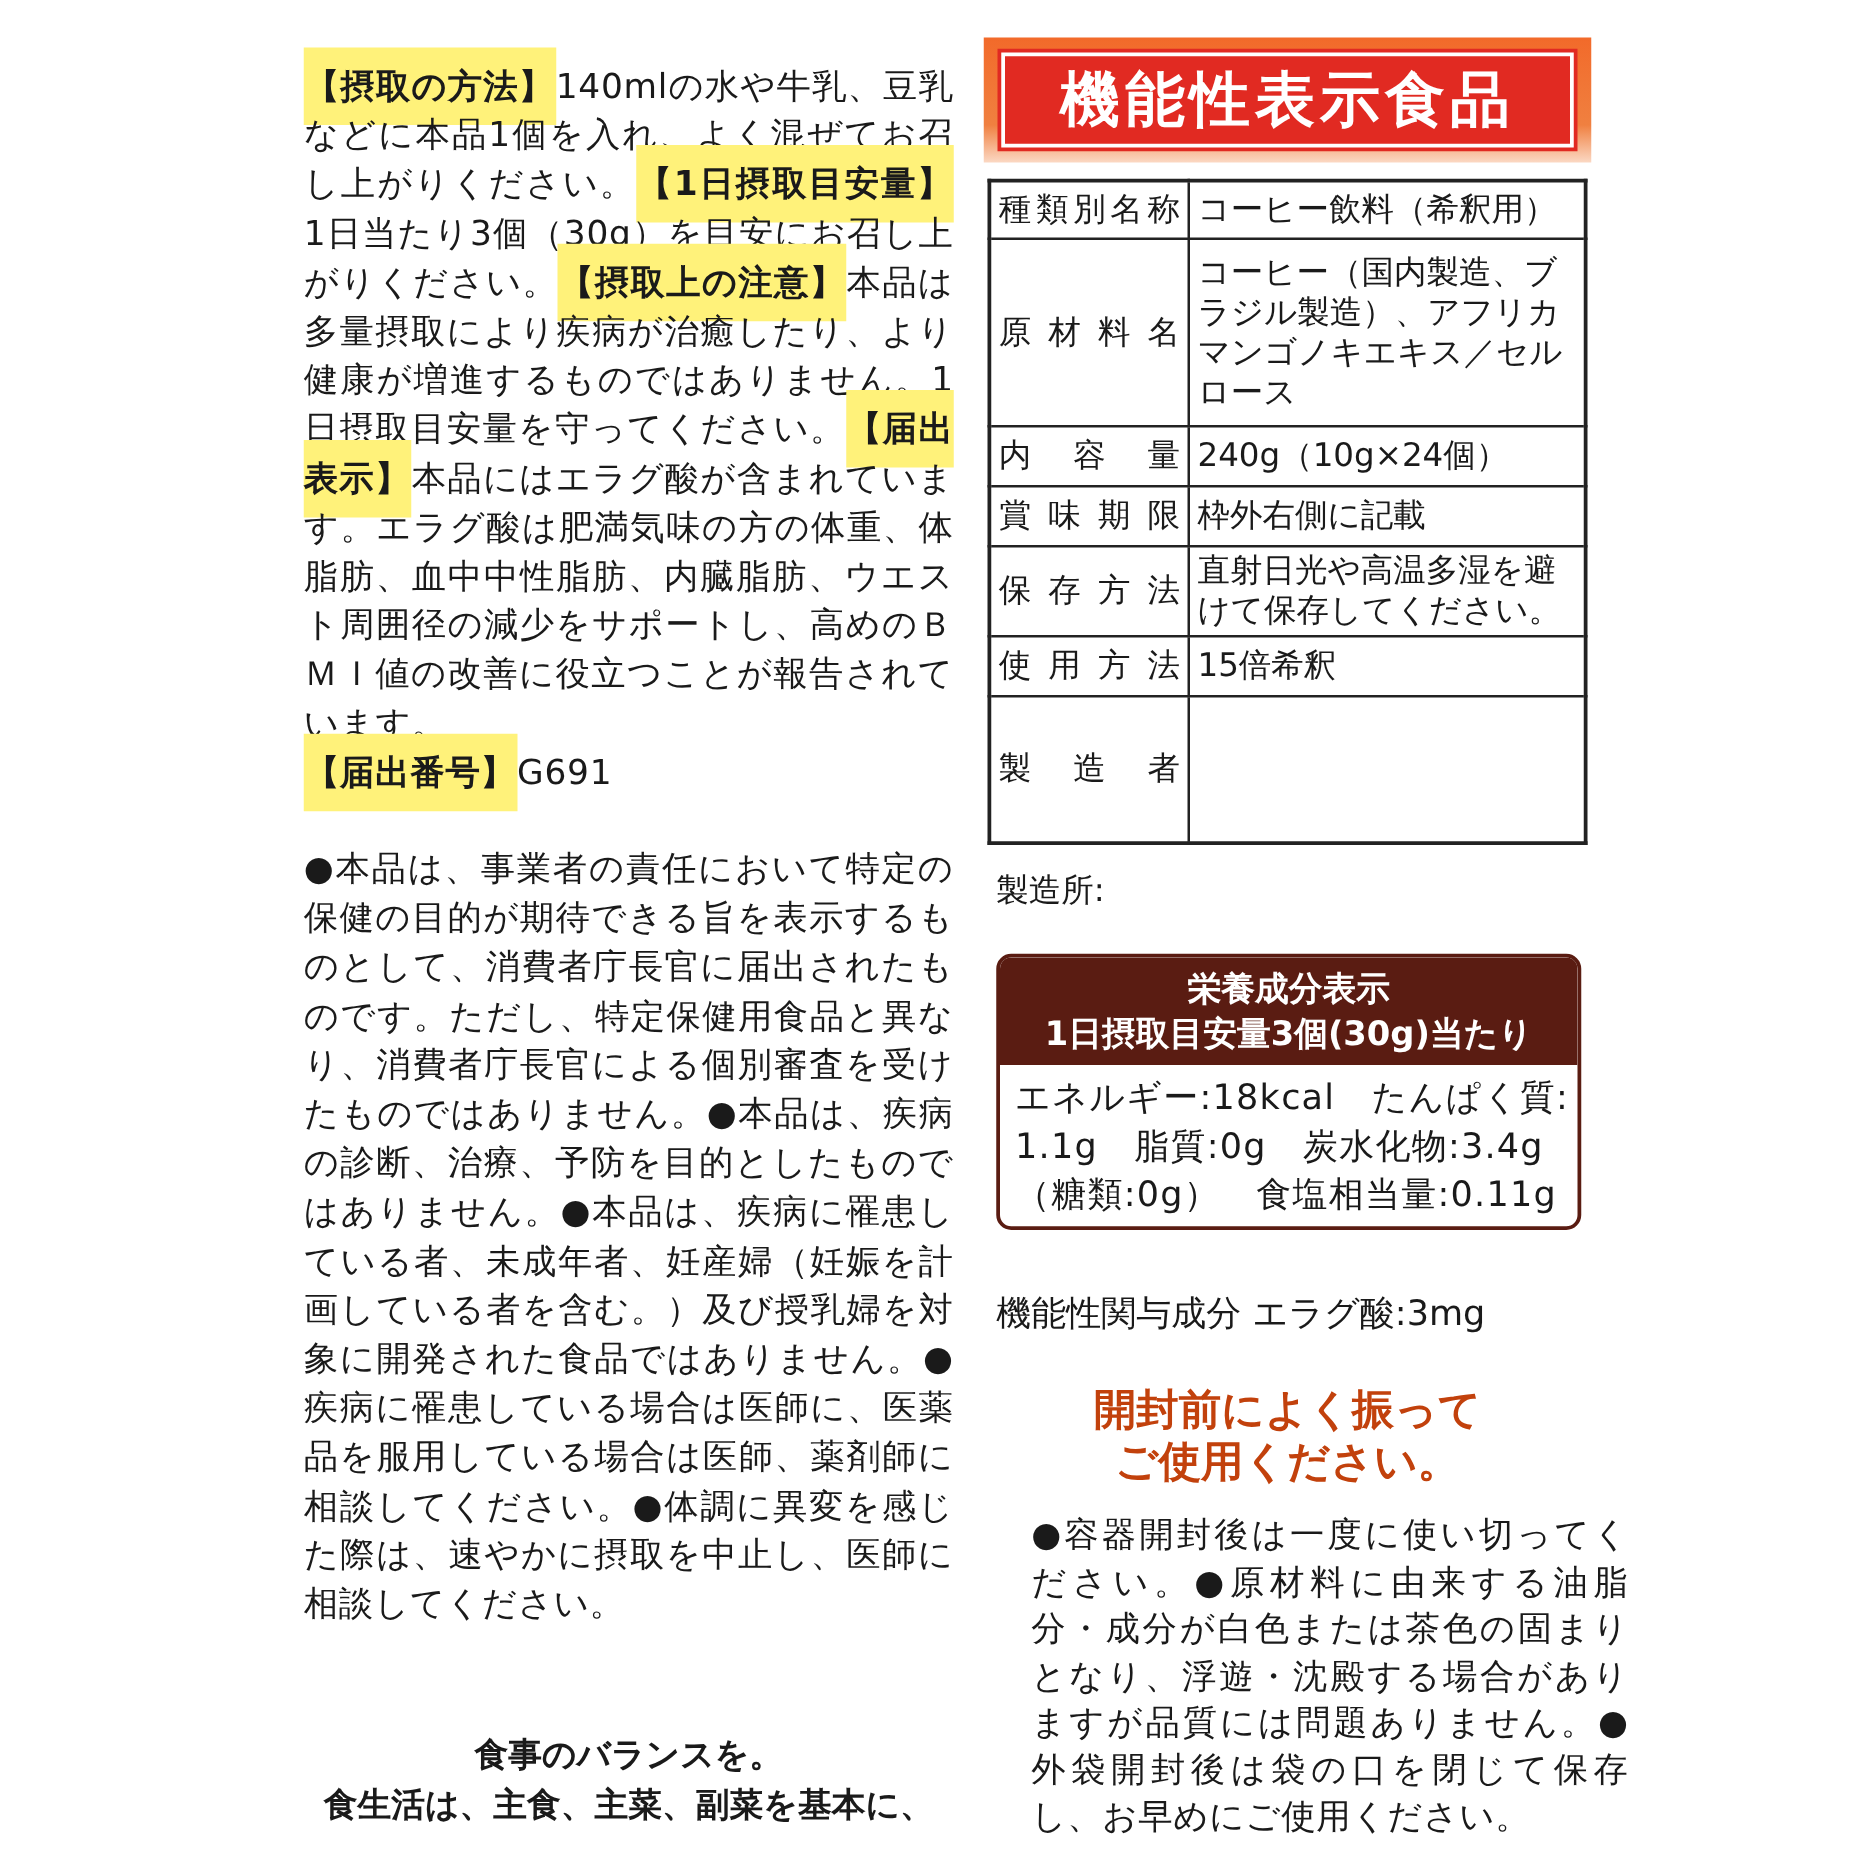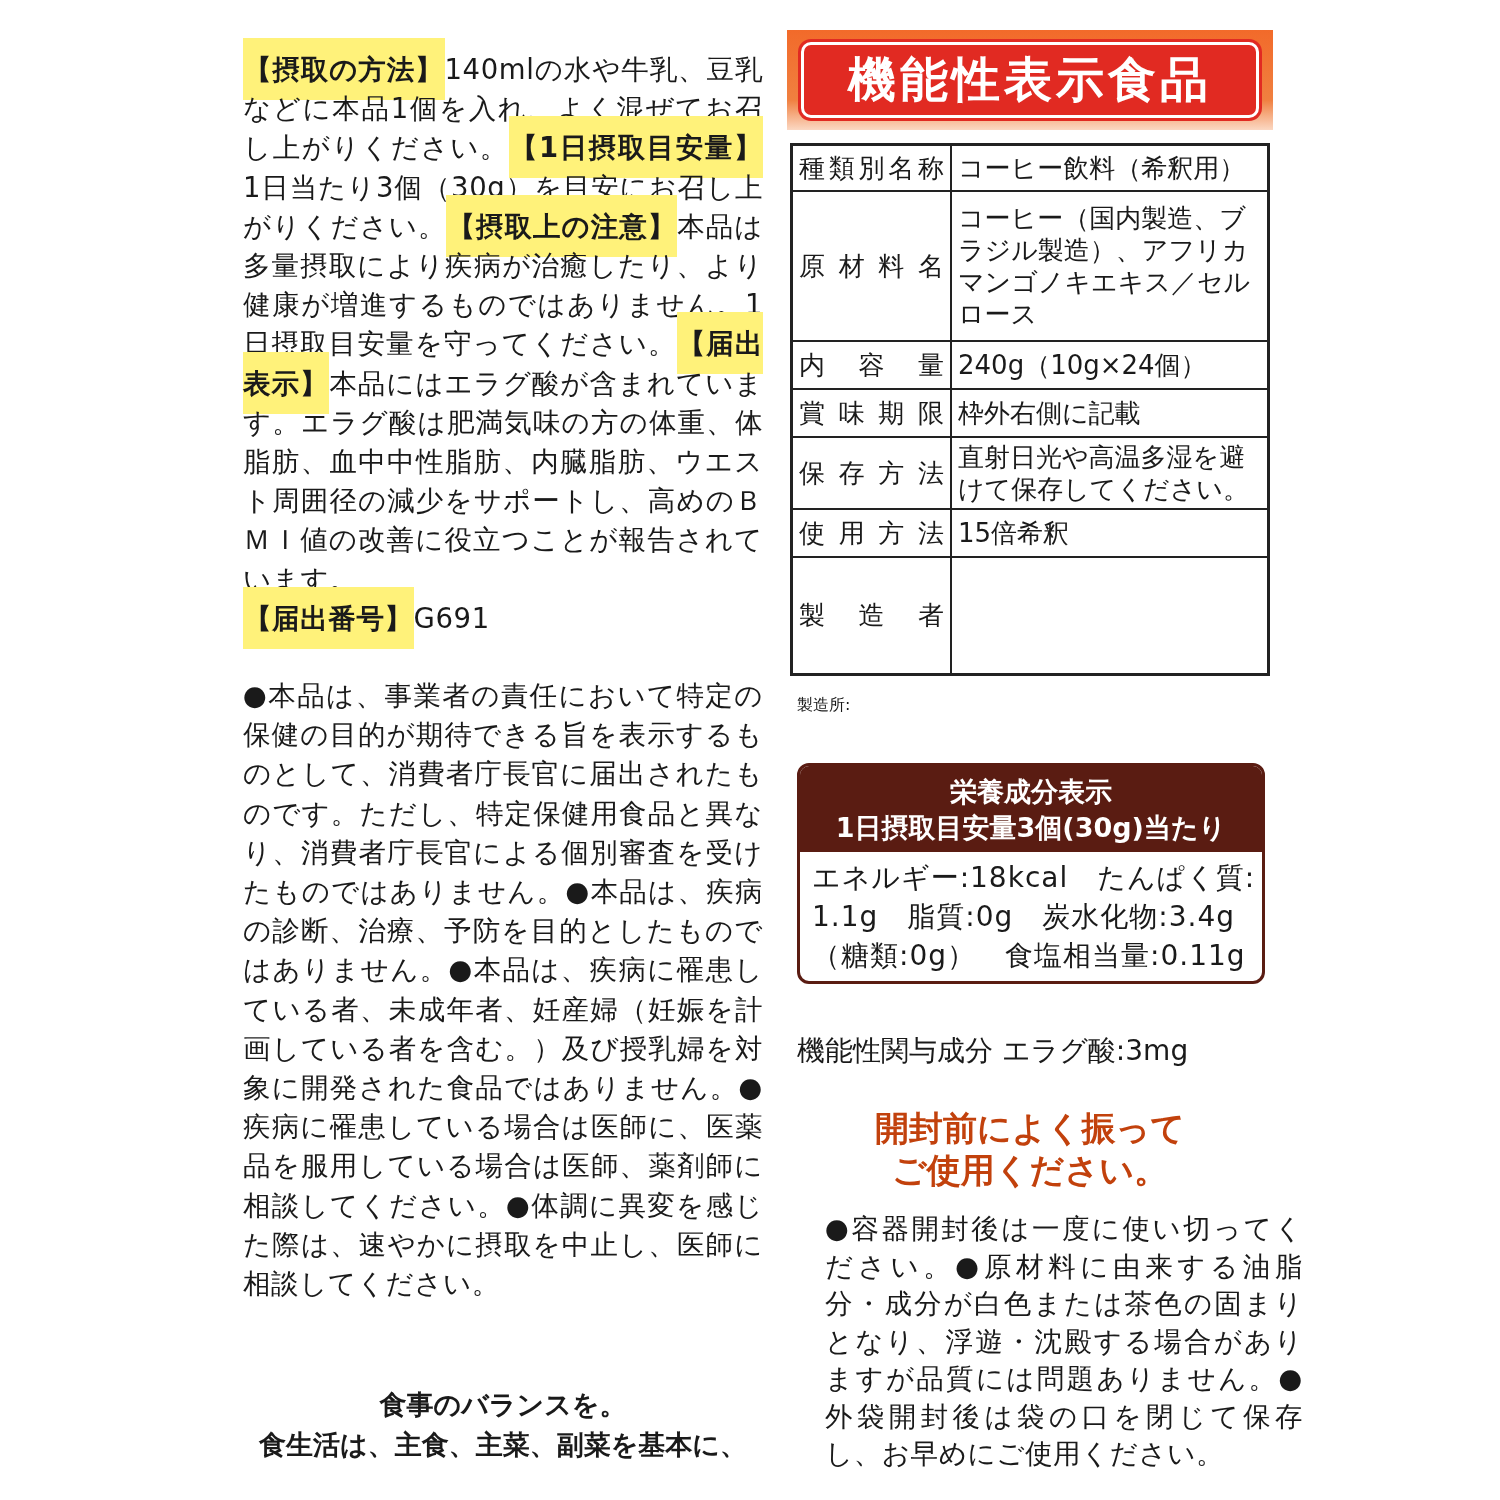--- a/index.html
+++ b/index.html
@@ -7,28 +7,28 @@
          font-family:"DejaVu Sans", "Liberation Sans", sans-serif; color:#1a1a1a; }
   .left { position:absolute; left:243px; top:50px; width:520px; }
   .para { font-size:27.5px; line-height:39.2px; letter-spacing:0.6px; text-align:justify; word-break:break-all; }
   .hl { background:#fff27a; font-weight:bold; padding:15px 1px; }
   .notes { position:absolute; left:243px; top:676px; width:520px; }
   .footer-msg { position:absolute; left:243px; top:1385px; width:520px; text-align:center;
                 font-size:27px; line-height:40px; font-weight:bold; }
   .right { position:absolute; left:787px; top:30px; width:486px; }
   .banner { height:100px; background:linear-gradient(180deg,#f26a2a 0%, #f08040 70%, #fbd8c3 100%);
             padding:12px 14px 0 14px; box-sizing:border-box; }
-  .banner-inner { height:70px; background:#e12a22; border-radius:10px; border:3px solid #ffffff;
+  .banner-inner { height:70px; background:#e12a22; border-radius:0; border:3px solid #ffffff;
                   box-shadow:0 0 0 3px #e12a22; display:flex; align-items:center; justify-content:center;
                   color:#ffffff; font-size:48px; font-weight:bold; letter-spacing:4px; }
   table.spec { position:absolute; left:3px; top:113px; width:480px; border-collapse:collapse;
                border:3px solid #222; font-size:26px; }
   table.spec td { border:2.5px solid #222; padding:2px 6px; vertical-align:middle; line-height:32px; }
   table.spec td.k { width:145px; letter-spacing:0px; white-space:nowrap; text-align:justify; text-align-last:justify; }
-  .maker-site { position:absolute; left:10px; top:665px; font-size:16px; }
+  .maker-site { position:absolute; left:10px; top:665px; font-size:26px; }
   .nutri { position:absolute; left:10px; top:733px; width:462px; border:3px solid #5a1c12; border-radius:12px; overflow:hidden; }
   .nutri-head { background:#5a1c12; color:#ffffff; text-align:center; font-size:27px; font-weight:bold; line-height:36px; padding:8px 0 6px 0; }
   .nutri-body { padding:6px 0 6px 12px; font-size:28px; line-height:39px; letter-spacing:1px; word-break:break-all; }
   .func { position:absolute; left:10px; top:1002px; font-size:28px; }
   .shake { position:absolute; left:0; top:1077px; width:486px; text-align:center; color:#c2410c;
            font-size:34px; font-weight:bold; line-height:42px; }
   .rnotes { position:absolute; left:6px; top:1180px; width:478px; font-size:27.5px; line-height:37.5px;
             letter-spacing:0.6px; text-align:justify; word-break:break-all;margin-left:32px; }
 </style>
 </head>

